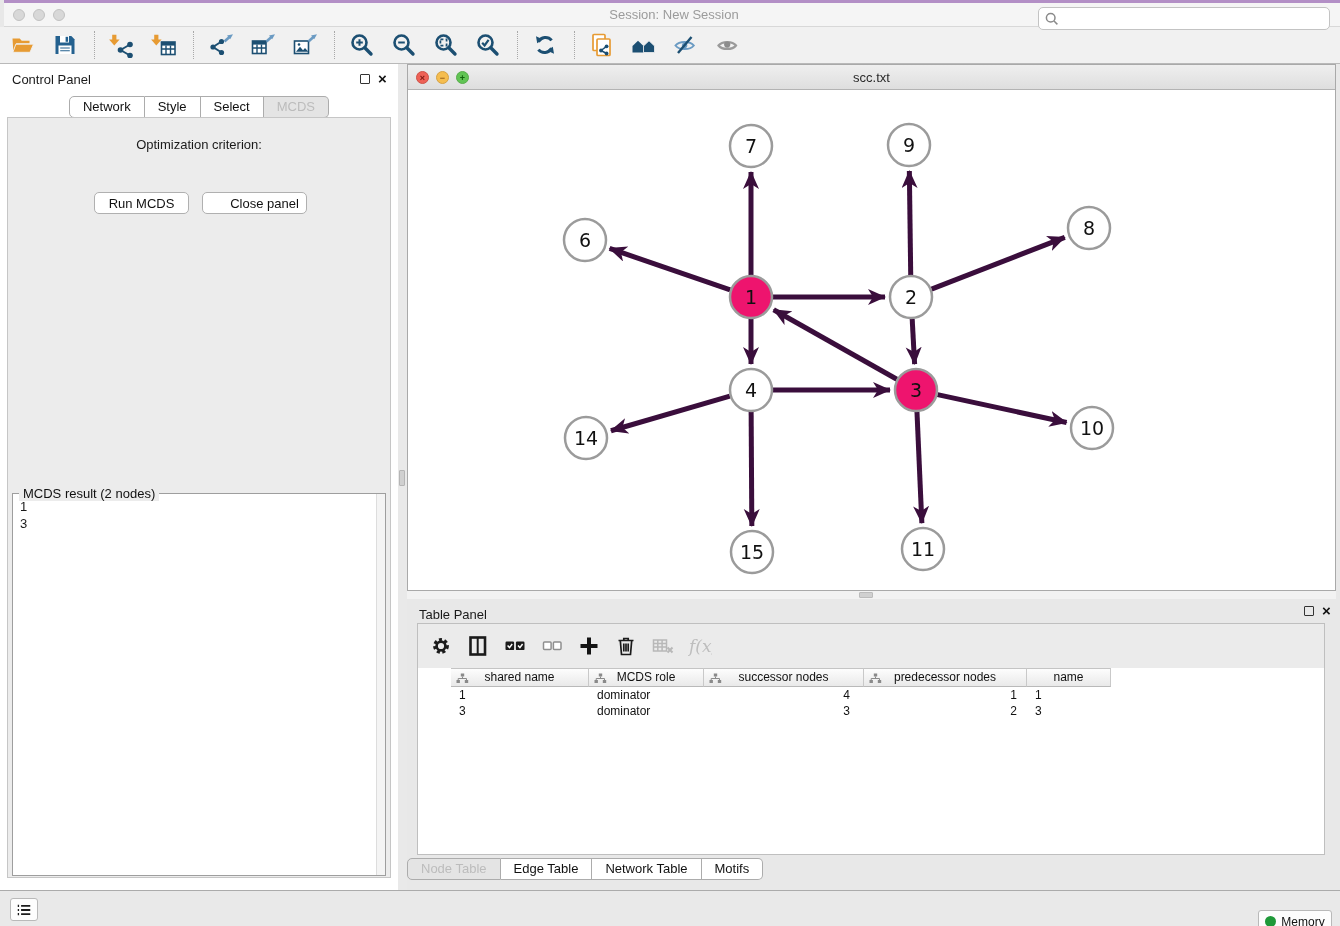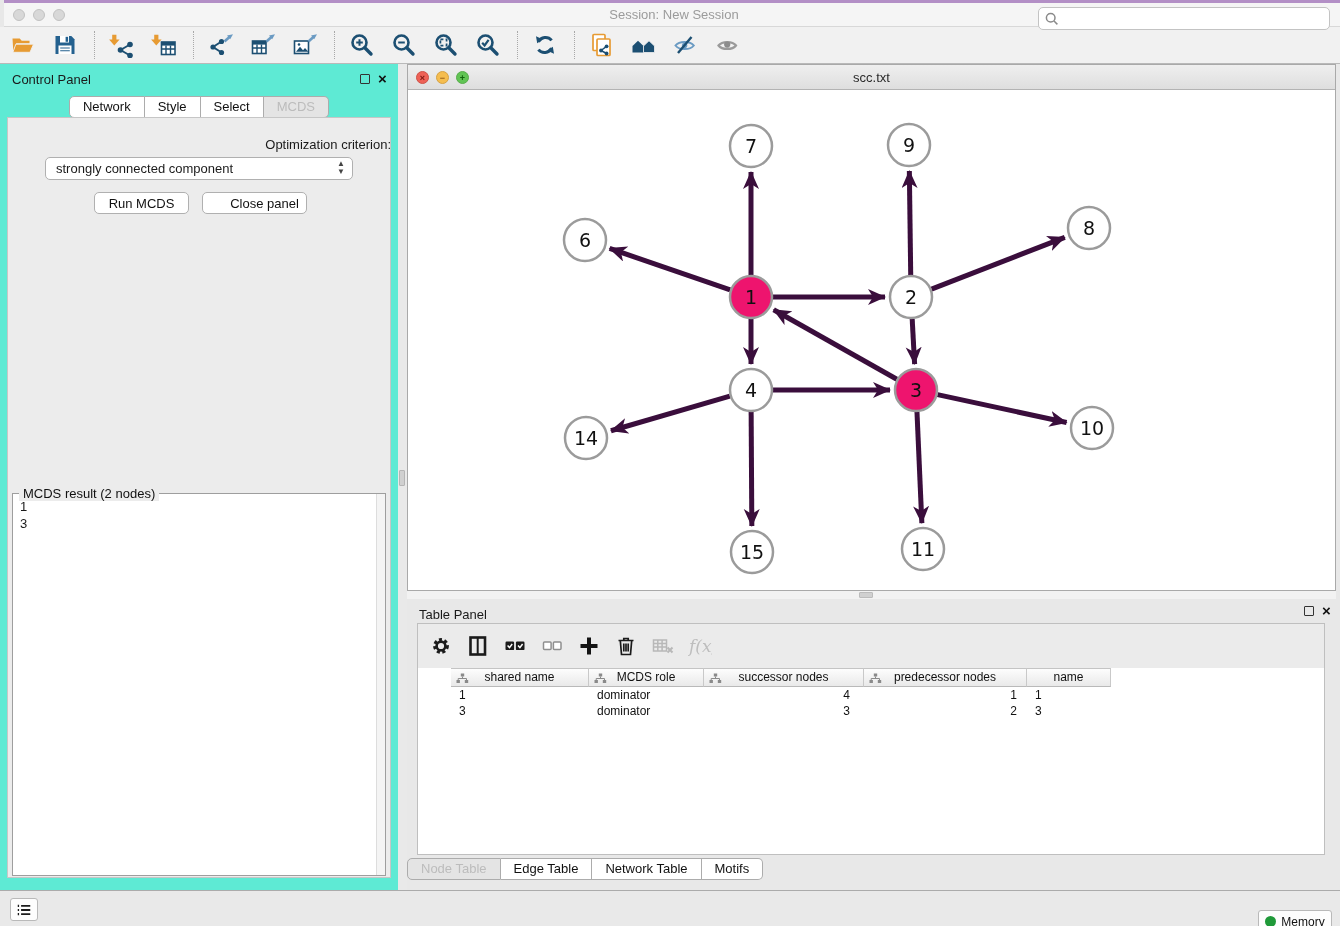--- a/index.html
+++ b/index.html
@@ -14,35 +14,35 @@
 
   
   .toolbar { position:absolute; left:0; top:27px; width:1340px; height:37px; background:#f1f1f1; border-bottom:1px solid #b9b9b9; display:flex; align-items:center; padding-left:6px; }
   .tb-btn { width:34px; height:32px; display:flex; align-items:center; justify-content:center; margin-right:8px; background:transparent; border:none; }
   .tb-sep { width:1px; height:28px; border-left:1px dotted #a8a8a8; margin:0 10px 0 4px; }
   .search-wrap { position:absolute; right:10px; top:7px; width:292px; height:23px; }
   .search-wrap input { width:100%; height:100%; border:1px solid #c3c3c3; border-radius:5px; background:#fff; padding-left:26px; font-size:12px; font-family:"Liberation Sans",sans-serif; outline:none; }
   .search-wrap svg { position:absolute; left:6px; top:4px; }
 
   
-  .control-panel { position:absolute; left:0; top:64px; width:398px; height:826px; background:#5eead4; }
+  .control-panel { position:absolute; left:0; top:64px; width:398px; height:826px; background:#ffffff; }
   .panel-header-title { position:absolute; left:12px; top:8px; font-size:13px; color:#1a1a1a; }
   .float-icon { position:absolute; width:10px; height:10px; border:1.4px solid #333; border-radius:1px; }
   .close-icon { position:absolute; font-size:15px; font-weight:bold; color:#111; line-height:12px; }
   .cp-float { left:360px; top:10px; } .cp-close { left:378px; top:9px; }
 
   .seg { display:flex; }
   .seg .tab { background:#fff; border:1px solid #acacac; border-left:none; height:22px; padding:0 13px; font-size:13px; line-height:20px; color:#111; white-space:nowrap; }
   .seg .tab:first-child { border-left:1px solid #acacac; border-radius:5px 0 0 5px; }
   .seg .tab:last-child { border-radius:0 5px 5px 0; }
   .seg .tab.active { background:#e4e4e4; color:#bcbcbc; }
   .cp-tabs { position:absolute; top:32px; left:0; width:100%; display:flex; justify-content:center; }
 
   .cp-box { position:absolute; left:7px; top:53px; width:384px; height:761px; background:#ececec; border:1px solid #c6c6c6; }
-  .opt-label { position:absolute; left:7px; top:73px; width:384px; text-align:right; font-size:13px; }
+  .opt-label { position:absolute; left:7px; top:73px; width:384px; text-align:center; font-size:13px; }
   .dropdown { position:absolute; left:45px; top:93px; width:308px; height:23px; background:#fff; border:1px solid #b0b0b0; border-radius:5px; font-size:13px; line-height:21px; padding-left:10px; }
   .dd-arrows { position:absolute; right:7px; top:2px; display:flex; flex-direction:column; align-items:center; line-height:8px; font-size:8px; color:#444; }
   .btn { background:#fff; border:1px solid #b0b0b0; border-radius:5px; font-size:13px; height:22px; font-family:"Liberation Sans",sans-serif; color:#111; }
   .run-btn { position:absolute; left:94px; top:128px; width:95px; }
   .closepanel-btn { position:absolute; left:202px; top:128px; width:105px;padding-left:20px; }
 
   .result-box { position:absolute; left:12px; top:429px; width:374px; height:383px; border:1px solid #9e9e9e; background:#fff; }
   .result-legend { position:absolute; left:6px; top:-8px; background:#ececec; padding:0 4px; font-size:13px; color:#111; }
   .result-scroll { position:absolute; right:0; top:0; width:9px; height:100%; background:#f4f4f4; border-left:1px solid #ddd; }
   .result-lines { position:absolute; left:7px; top:4px; font-size:13px; line-height:17px; font-family:"Liberation Sans",sans-serif; white-space:pre; }
@@ -259,27 +259,20 @@
   <div class="cp-tabs">
       <div class="seg" id="cp-tabs">
         <div class="tab">Network</div>
         <div class="tab">Style</div>
         <div class="tab">Select</div>
         <div class="tab active">MCDS</div>
       </div>
     </div>
   <div class="cp-box"></div>
   <div class="opt-label">Optimization criterion:</div>
-  <div class="dropdown">
-    <span>strongly connected component</span>
-    <span class="dd-arrows">
-        <span>▲</span>
-        <span>▼</span>
-      </span>
-  </div>
   <button class="btn run-btn">Run MCDS</button>
   <button class="btn closepanel-btn">Close panel</button>
   <div class="result-box">
     <span class="result-legend">MCDS result (2 nodes)</span>
     <div class="result-scroll"></div>
     <pre class="result-lines" id="result-lines">1
 3</pre>
   </div>
 </div>
 

